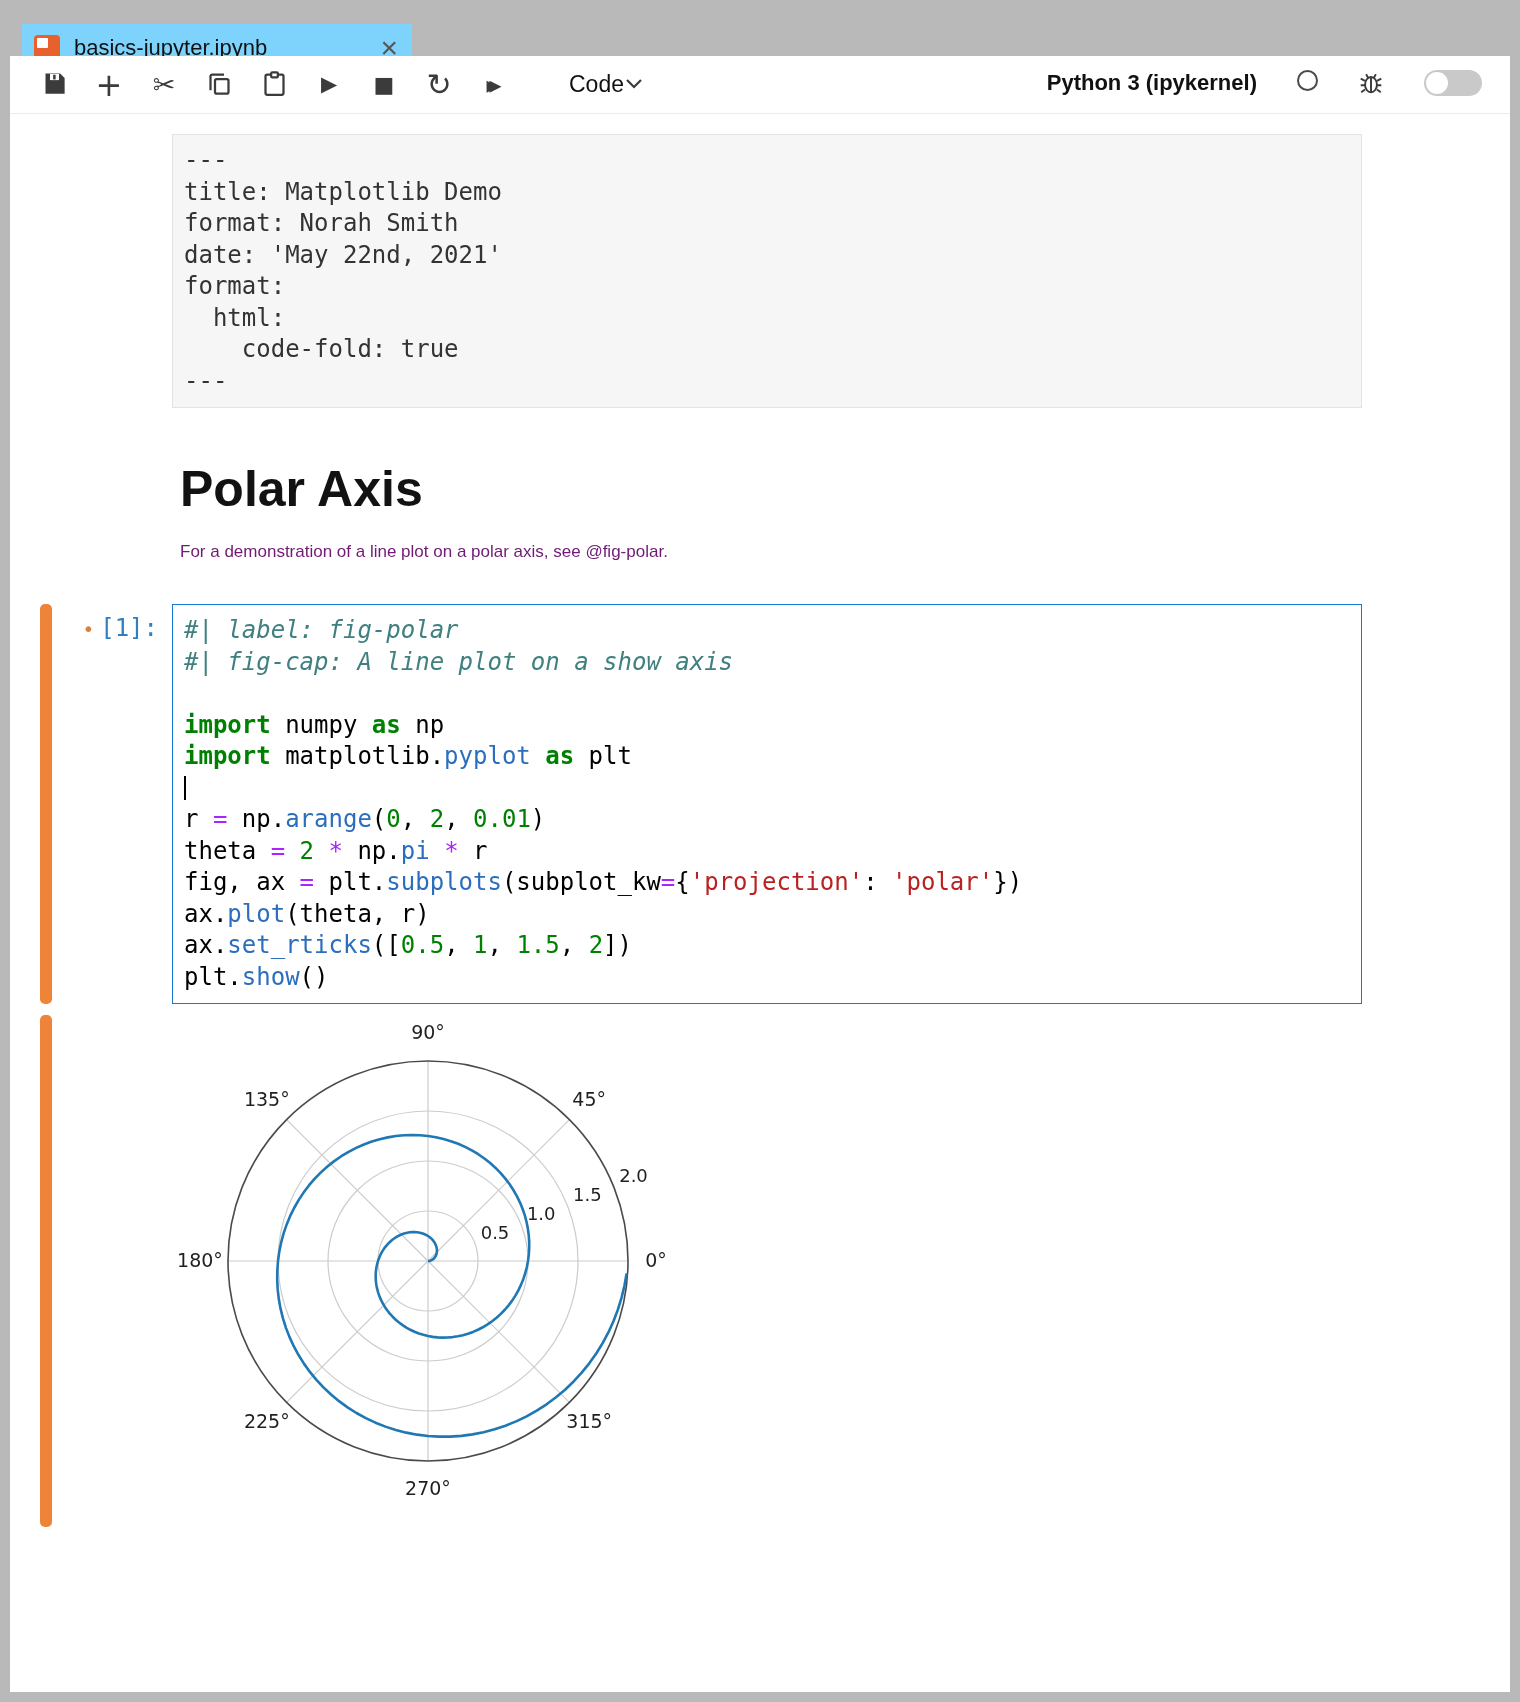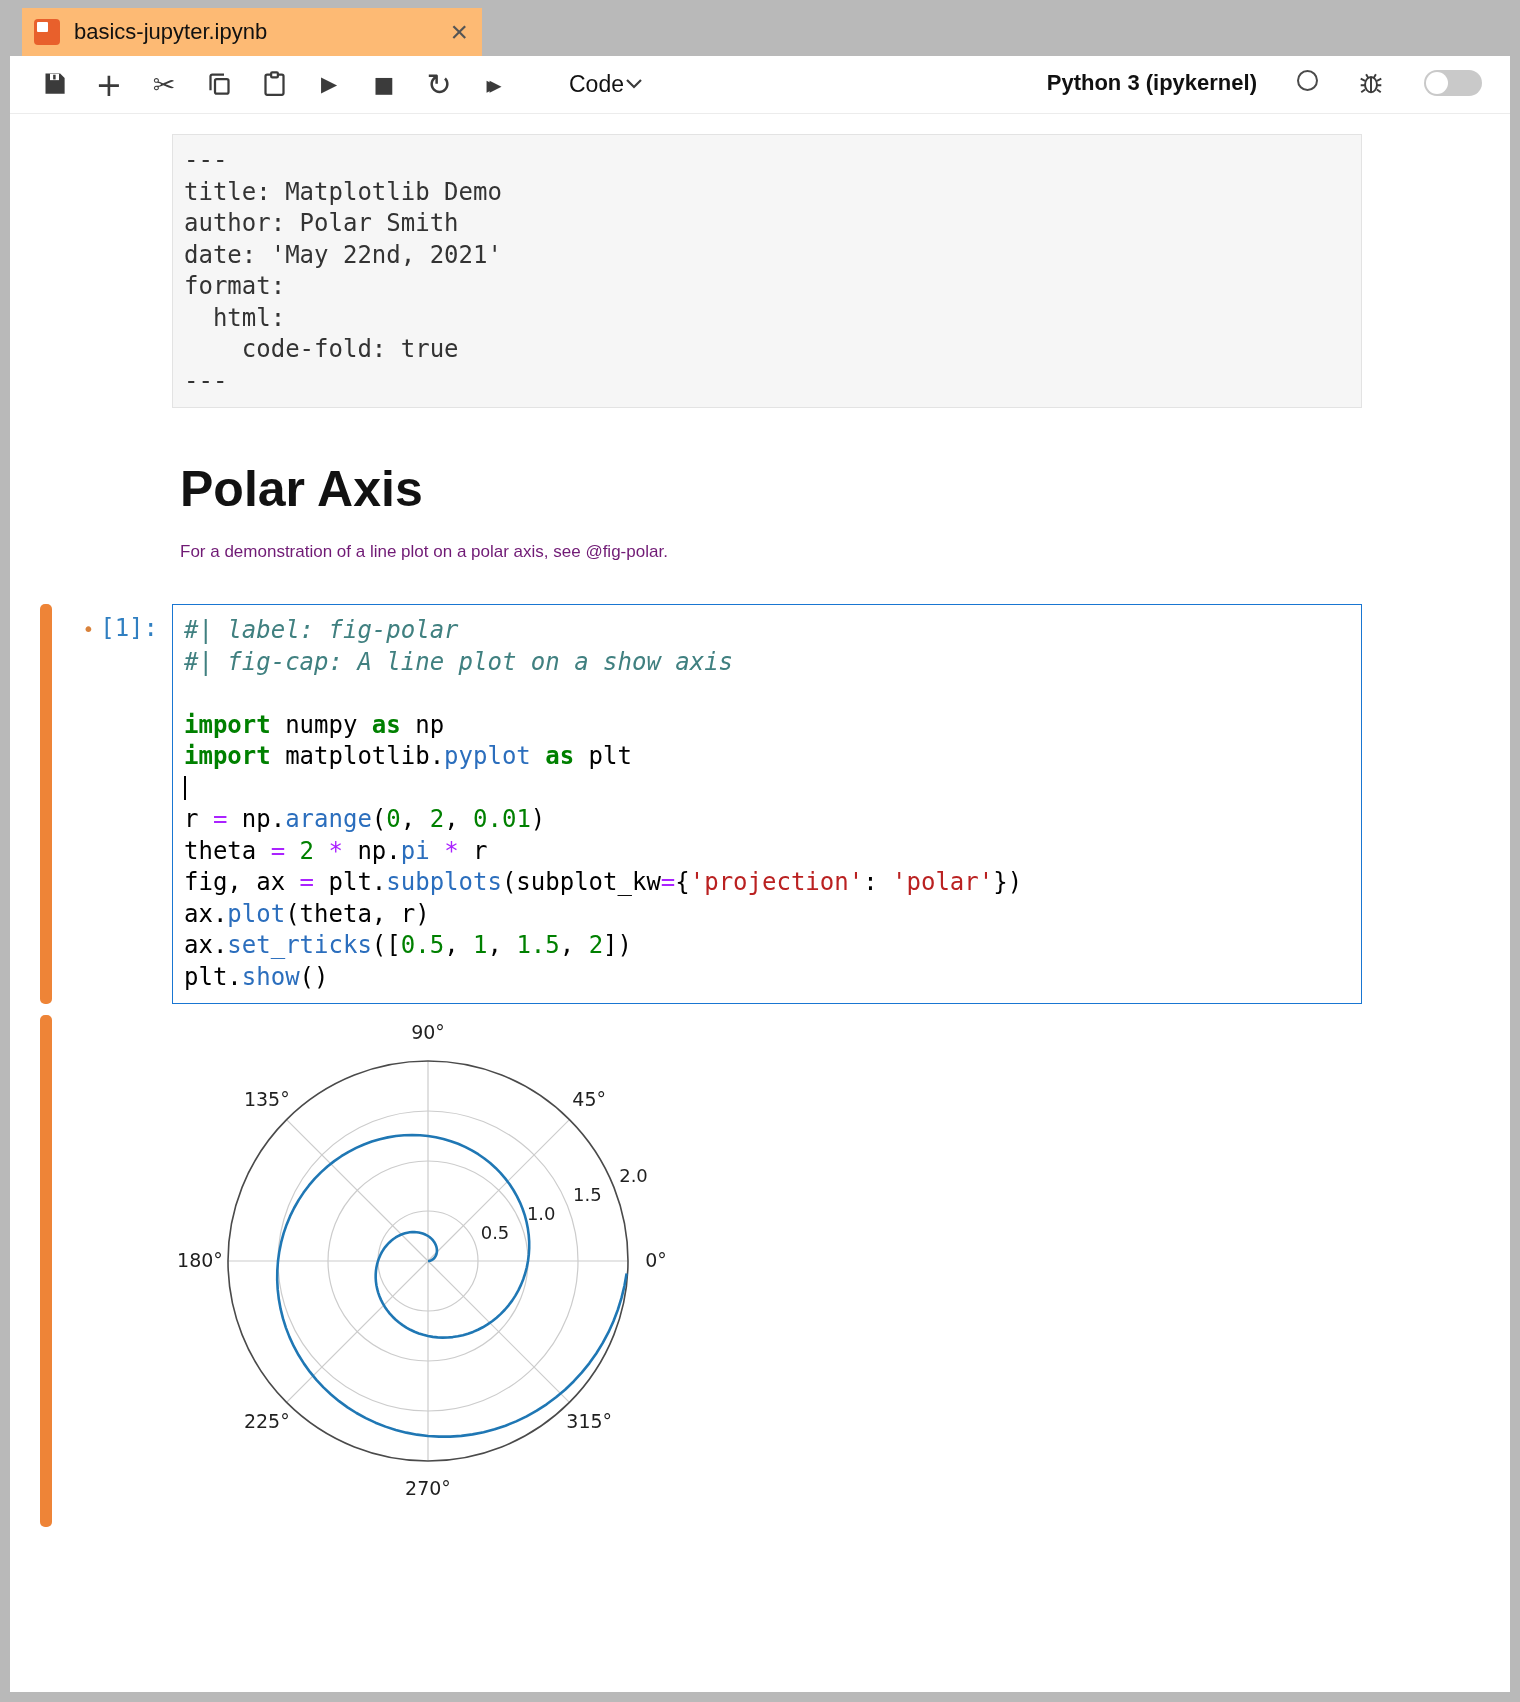--- a/index.html
+++ b/index.html
@@ -3,21 +3,21 @@
 <meta charset="utf-8">
 <title>basics-jupyter.ipynb</title>
 <style>
   * { box-sizing: border-box; margin: 0; padding: 0; }
   html,body { background:#b9b9b9; }
   body { font-family:"Liberation Sans", sans-serif; }
   .screen { position:relative; width:1520px; height:1702px; background:#b9b9b9; overflow:hidden; }
 
   
   .tabbar { position:absolute; top:0; left:10px; right:10px; height:56px; }
-  .tab { position:absolute; left:12px; top:8px; width:460px; height:48px; background:#fdba74;
+  .tab { position:absolute; left:12px; top:24px; width:390px; height:48px; background:#7dd3fc;
          display:flex; align-items:center; padding:0 14px 0 12px; }
   .nb-icon { width:26px; height:26px; background:#e8602c; border-radius:4px; position:relative; flex:0 0 auto; }
   .nb-icon-page { position:absolute; left:3px; top:3px; width:11px; height:10px; background:#ffffff; border-radius:1px; }
   .tab-title { margin-left:14px; font-size:22px; color:#111; white-space:nowrap; }
   .tab-close { margin-left:auto; font-size:30px; color:#555; line-height:1; cursor:default; }
 
   
   .window-body { position:absolute; top:56px; left:10px; right:10px; bottom:10px; background:#ffffff;
                  display:flex; flex-direction:column; }
 
@@ -165,21 +165,21 @@
         </span>
       </div>
     </div>
 
     <div class="content">
 
       <div class="raw-cell">
         <div>
             <div class="raw-line">---</div>
             <div class="raw-line">title: Matplotlib Demo</div>
-            <div class="raw-line">author: Polar Smith</div>
+            <div class="raw-line">format: Norah Smith</div>
             <div class="raw-line">date: 'May 22nd, 2021'</div>
             <div class="raw-line">format:</div>
             <div class="raw-line">  html:</div>
             <div class="raw-line">    code-fold: true</div>
             <div class="raw-line">---</div>
           </div>
       </div>
 
       <div class="md-cell">
         <h1>Polar Axis</h1>

